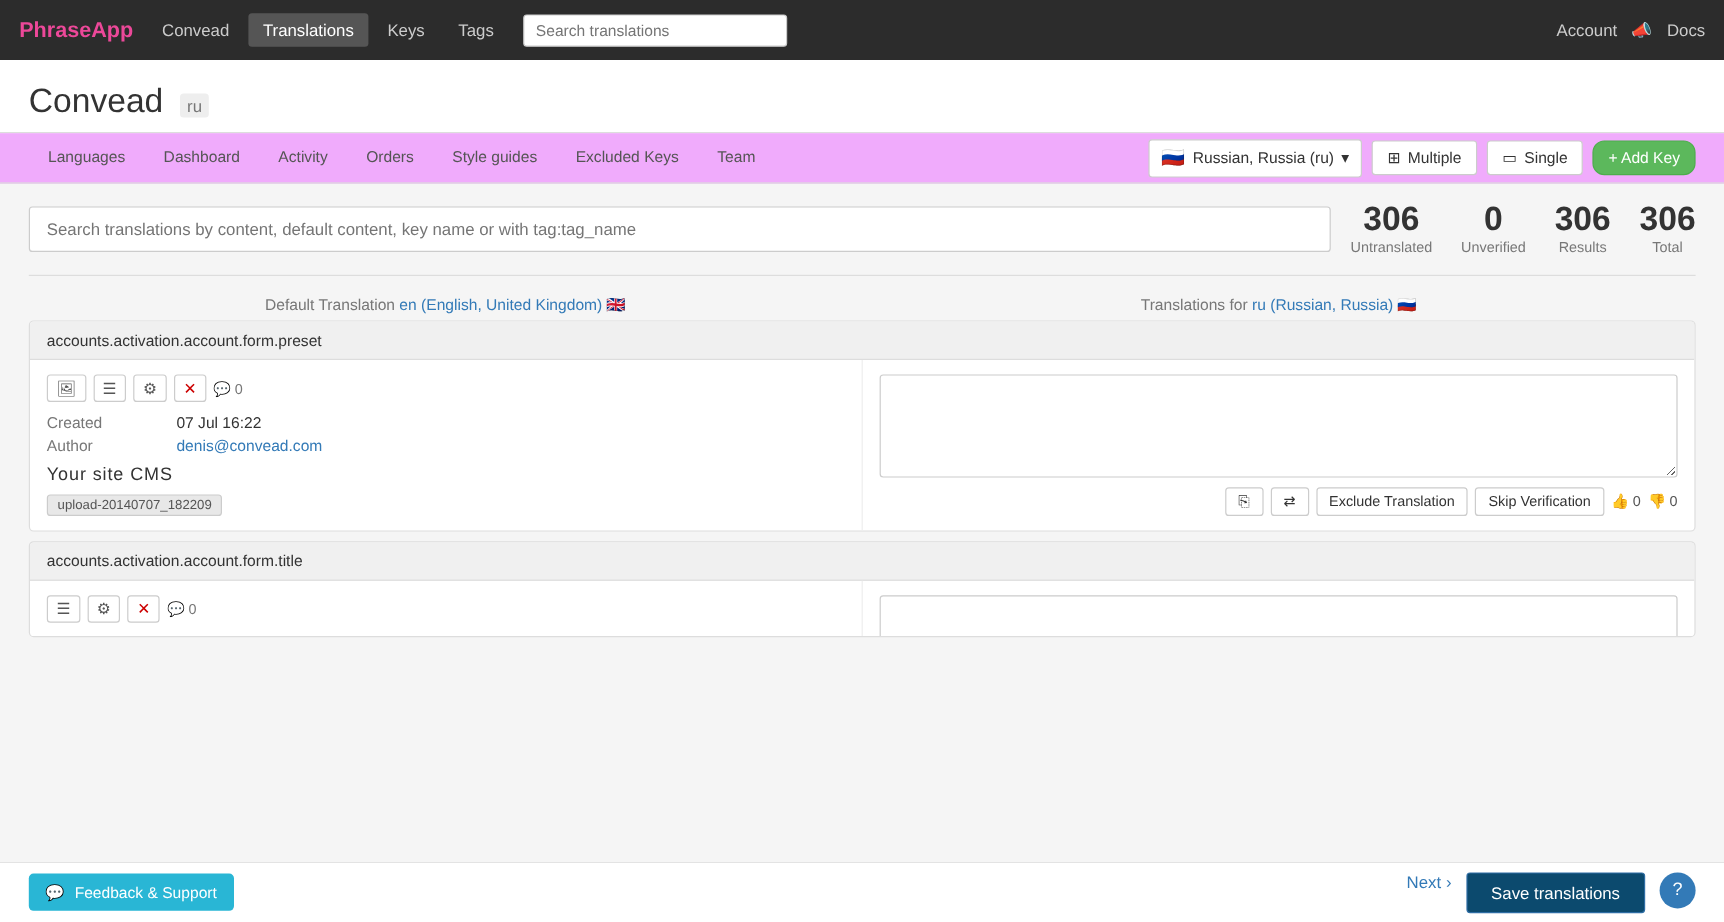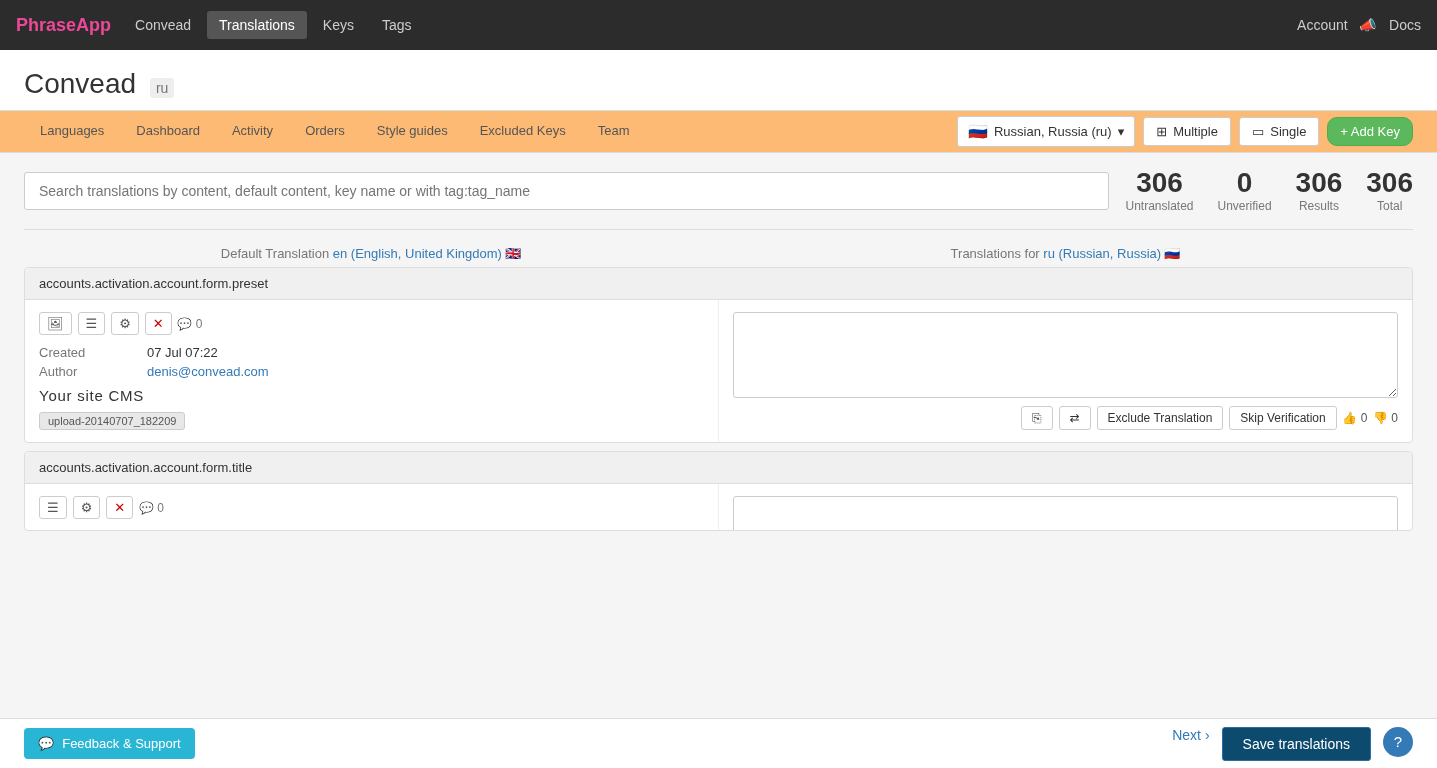--- a/index.html
+++ b/index.html
@@ -69,21 +69,21 @@
       font-size: 14px;
       color: #777;
       margin-left: 6px;
       background: #eee;
       padding: 2px 6px;
       border-radius: 3px;
     }
 
     
     .sub-nav {
-      background: #fdba74;
+      background: #f0abfc;
       border-bottom: 1px solid #ddd;
       display: flex;
       align-items: center;
       padding: 0 24px;
       gap: 0;
     }
     .sub-nav-link {
       padding: 12px 16px;
       color: #555;
       cursor: pointer;
@@ -353,20 +353,23 @@
 <body>
 
 <nav class="top-nav">
   <span class="brand">PhraseApp</span>
 
   <span class="nav-link">Convead</span>
   <span class="nav-link active">Translations</span>
   <span class="nav-link">Keys</span>
   <span class="nav-link">Tags</span>
 
+  <div class="search-wrap">
+    <input class="search-input" type="text" placeholder="Search translations" style="">
+  </div>
 
   <div class="right-links">
     <span>Account</span>
     <span>📣</span>
     <span>Docs</span>
   </div>
 </nav>
 
 <div class="page-header">
   <h1 class="page-title">
@@ -454,21 +457,21 @@
           <button class="tool-btn" title="List">☰</button>
           <button class="tool-btn" title="Settings">⚙</button>
           <button class="tool-btn danger" title="Delete">✕</button>
           <span class="comment-count">
             <span>💬</span>
             <span>0</span>
           </span>
         </div>
         <div class="meta-row">
           <span class="meta-label">Created</span>
-          <span class="meta-value">07 Jul 07:22</span>
+          <span class="meta-value">07 Jul 16:22</span>
         </div>
         <div class="meta-row">
           <span class="meta-label">Author</span>
           <a class="meta-link">denis@convead.com</a>
         </div>
         <div class="default-text">Your  site  CMS</div>
         <div>
           <span class="tag-badge">upload-20140707_182209</span>
         </div>
       </div>

